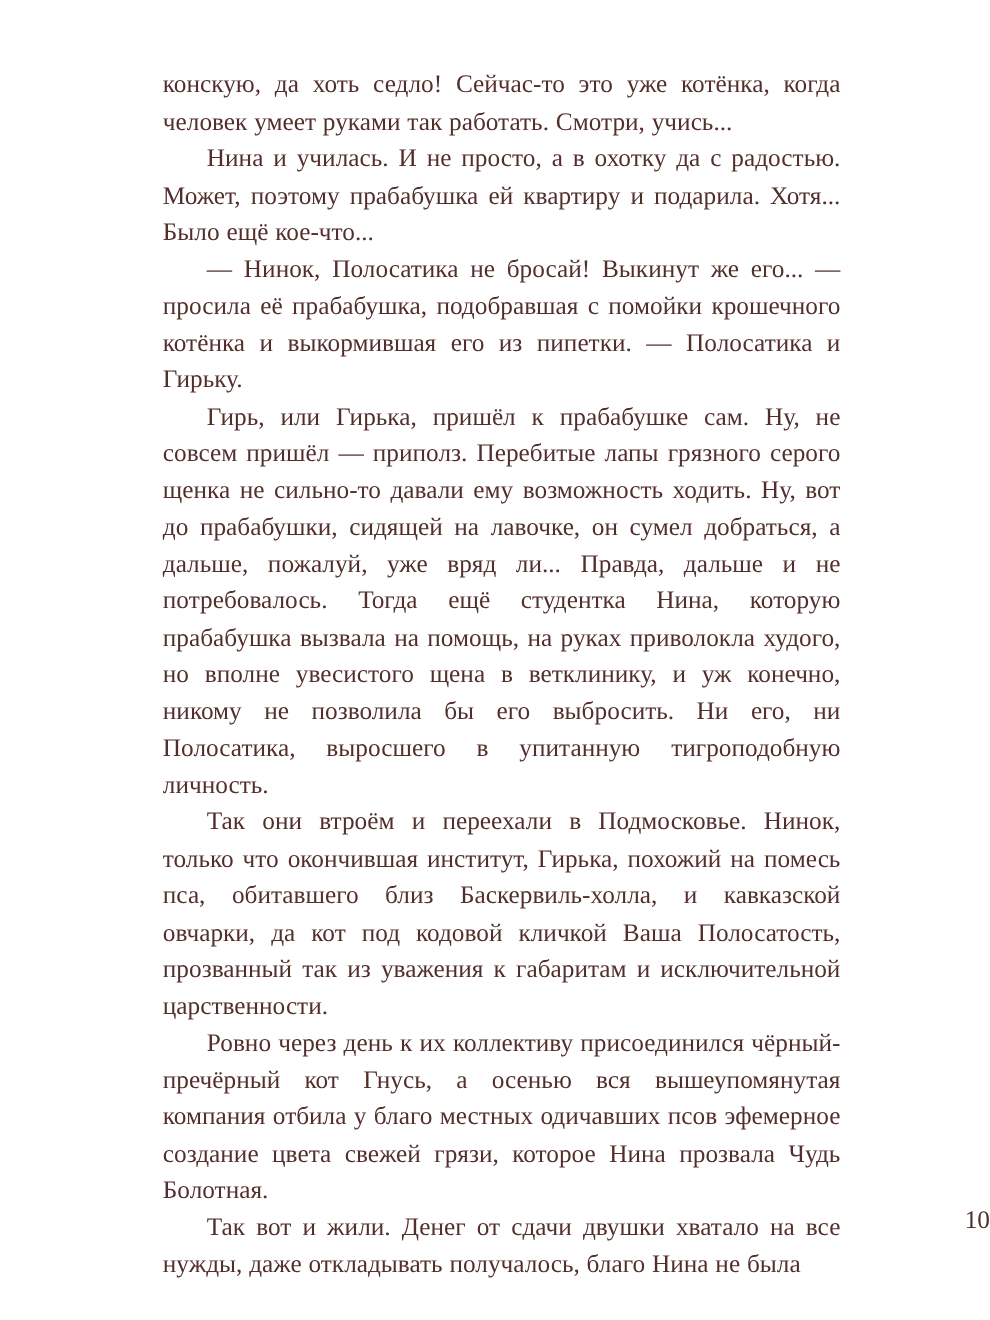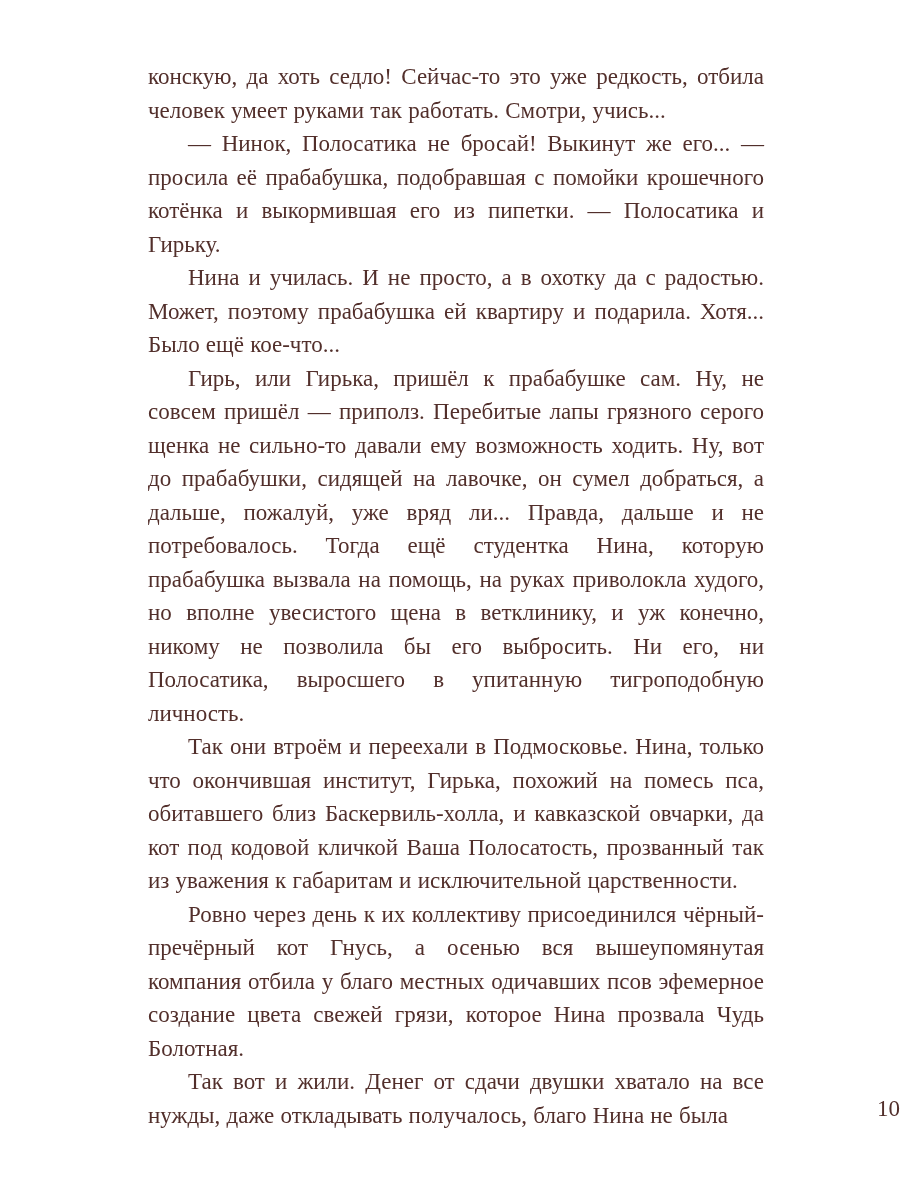--- a/index.html
+++ b/index.html
@@ -43,22 +43,22 @@
       text-align: right;
       font-weight: normal;
       font-size: 23px;
     }
   </style>
 </head>
 <body>
 
 <div class="book-page">
   <div class="text-block">
-    <p class="para no-indent">конскую, да хоть седло! Сейчас-то это уже редкость, отбила человек умеет руками так работать. Смотри, учись...</p>
+    <p class="para no-indent">конскую, да хоть седло! Сейчас-то это уже котёнка, когда человек умеет руками так работать. Смотри, учись...</p>
+    <p class="para">Нина и училась. И не просто, а в охотку да с радостью. Может, поэтому прабабушка ей квартиру и подарила. Хотя... Было ещё кое-что...</p>
     <p class="para">— Нинок, Полосатика не бросай! Выкинут же его... — просила её прабабушка, подобравшая с помойки крошечного котёнка и выкормившая его из пипетки. — Полосатика и Гирьку.</p>
-    <p class="para">Нина и училась. И не просто, а в охотку да с радостью. Может, поэтому прабабушка ей квартиру и подарила. Хотя... Было ещё кое-что...</p>
     <p class="para">Гирь, или Гирька, пришёл к прабабушке сам. Ну, не совсем пришёл — приполз. Перебитые лапы грязного серого щенка не сильно-то давали ему возможность ходить. Ну, вот до прабабушки, сидящей на лавочке, он сумел добраться, а дальше, пожалуй, уже вряд ли... Правда, дальше и не потребовалось. Тогда ещё студентка Нина, которую прабабушка вызвала на помощь, на руках приволокла худого, но вполне увесистого щена в ветклинику, и уж конечно, никому не позволила бы его выбросить. Ни его, ни Полосатика, выросшего в упитанную тигроподобную личность.</p>
-    <p class="para">Так они втроём и переехали в Подмосковье. Нина, только что окончившая институт, Гирька, похожий на помесь пса, обитавшего близ Баскервиль-холла, и кавказской овчарки, да кот под кодовой кличкой Ваша Полосатость, прозванный так из уважения к габаритам и исключительной царственности.</p>
+    <p class="para">Так они втроём и переехали в Подмосковье. Нинок, только что окончившая институт, Гирька, похожий на помесь пса, обитавшего близ Баскервиль-холла, и кавказской овчарки, да кот под кодовой кличкой Ваша Полосатость, прозванный так из уважения к габаритам и исключительной царственности.</p>
     <p class="para">Ровно через день к их коллективу присоединился чёрный-пречёрный кот Гнусь, а осенью вся вышеупомянутая компания отбила у благо местных одичавших псов эфемерное создание цвета свежей грязи, которое Нина прозвала Чудь Болотная.</p>
     <p class="para">Так вот и жили. Денег от сдачи двушки хватало на все нужды, даже откладывать получалось, благо Нина не была</p>
   </div>
   <div class="page-number">10</div>
 </div>
 
 </body></html>

